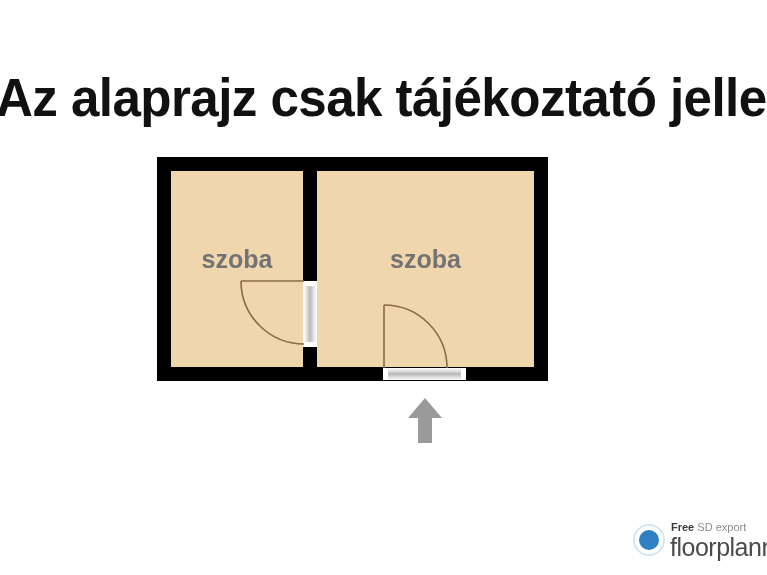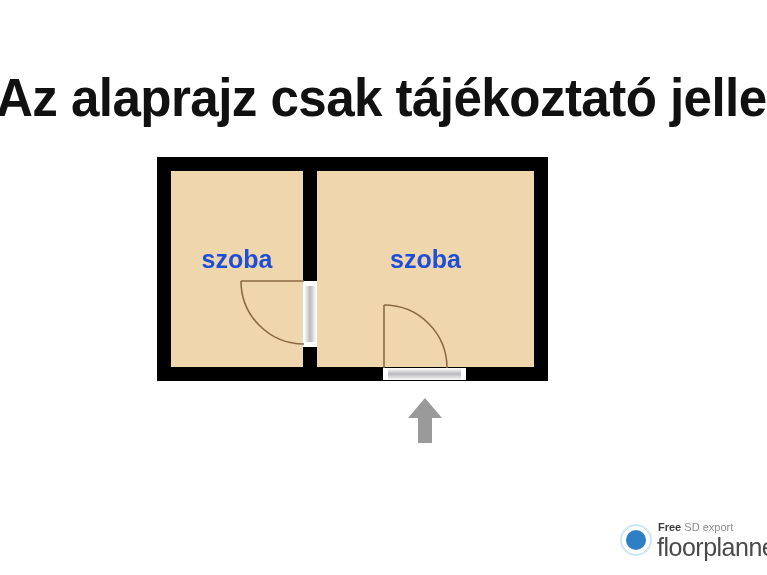--- a/index.html
+++ b/index.html
@@ -67,21 +67,21 @@
   }
   .room-floor {
     position: absolute;
     background: #efd6ac;
   }
   .room-label {
     position: absolute;
     font-family: "Liberation Sans", sans-serif;
     font-weight: bold;
     font-size: 25px;
-    color: #1d4ed8;
+    color: #737373;
     white-space: nowrap;
     text-align: center;
   }
 
   
   .door-panel-v {
     position: absolute;
     background: linear-gradient(to right,
         #ffffff 0%, #e8e8e8 18%, #b9b9bd 50%, #e4e4e6 82%, #fbfbfb 100%);
     border-top: 5px solid #ffffff;
@@ -105,21 +105,21 @@
     position: absolute;
     left: 405px;
     top: 396px;
     width: 40px;
     height: 48px;
   }
 
   
   #logo {
     position: absolute;
-    left: 620px;
+    left: 633px;
     top: 518px;
     width: 130px;
     height: 46px;
     text-align: right;
   }
   #logo-badge {
     position: absolute;
     left: 0px;
     top: 6px;
     width: 32px;

